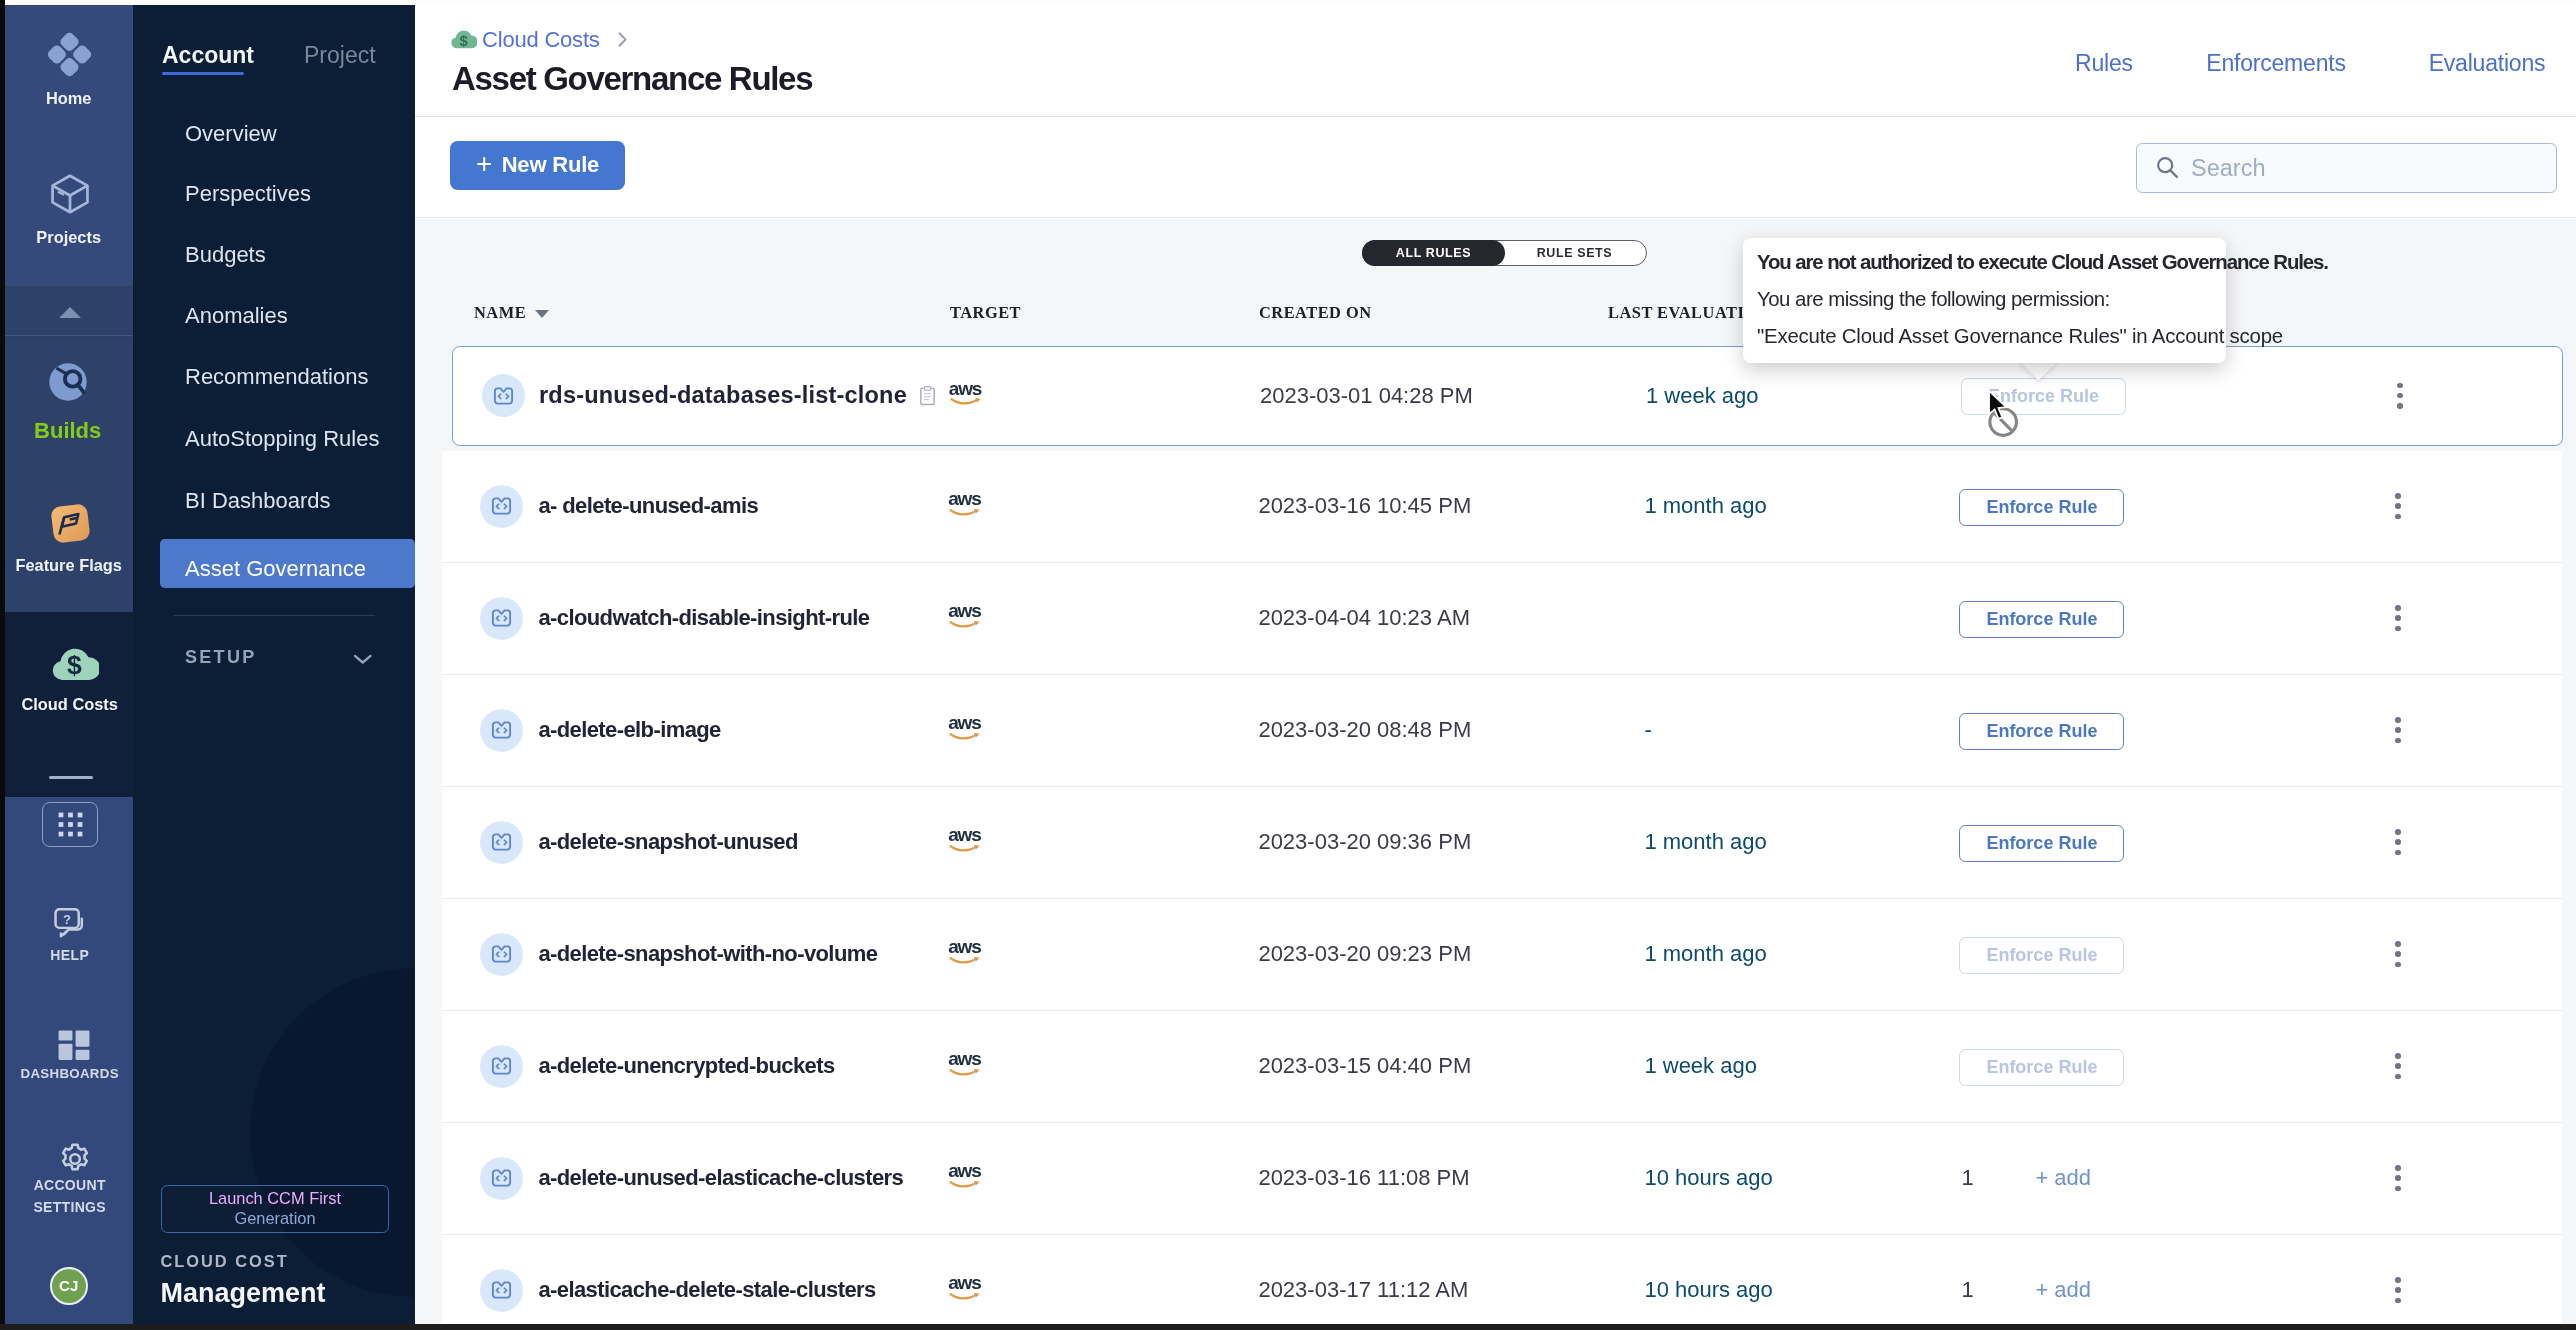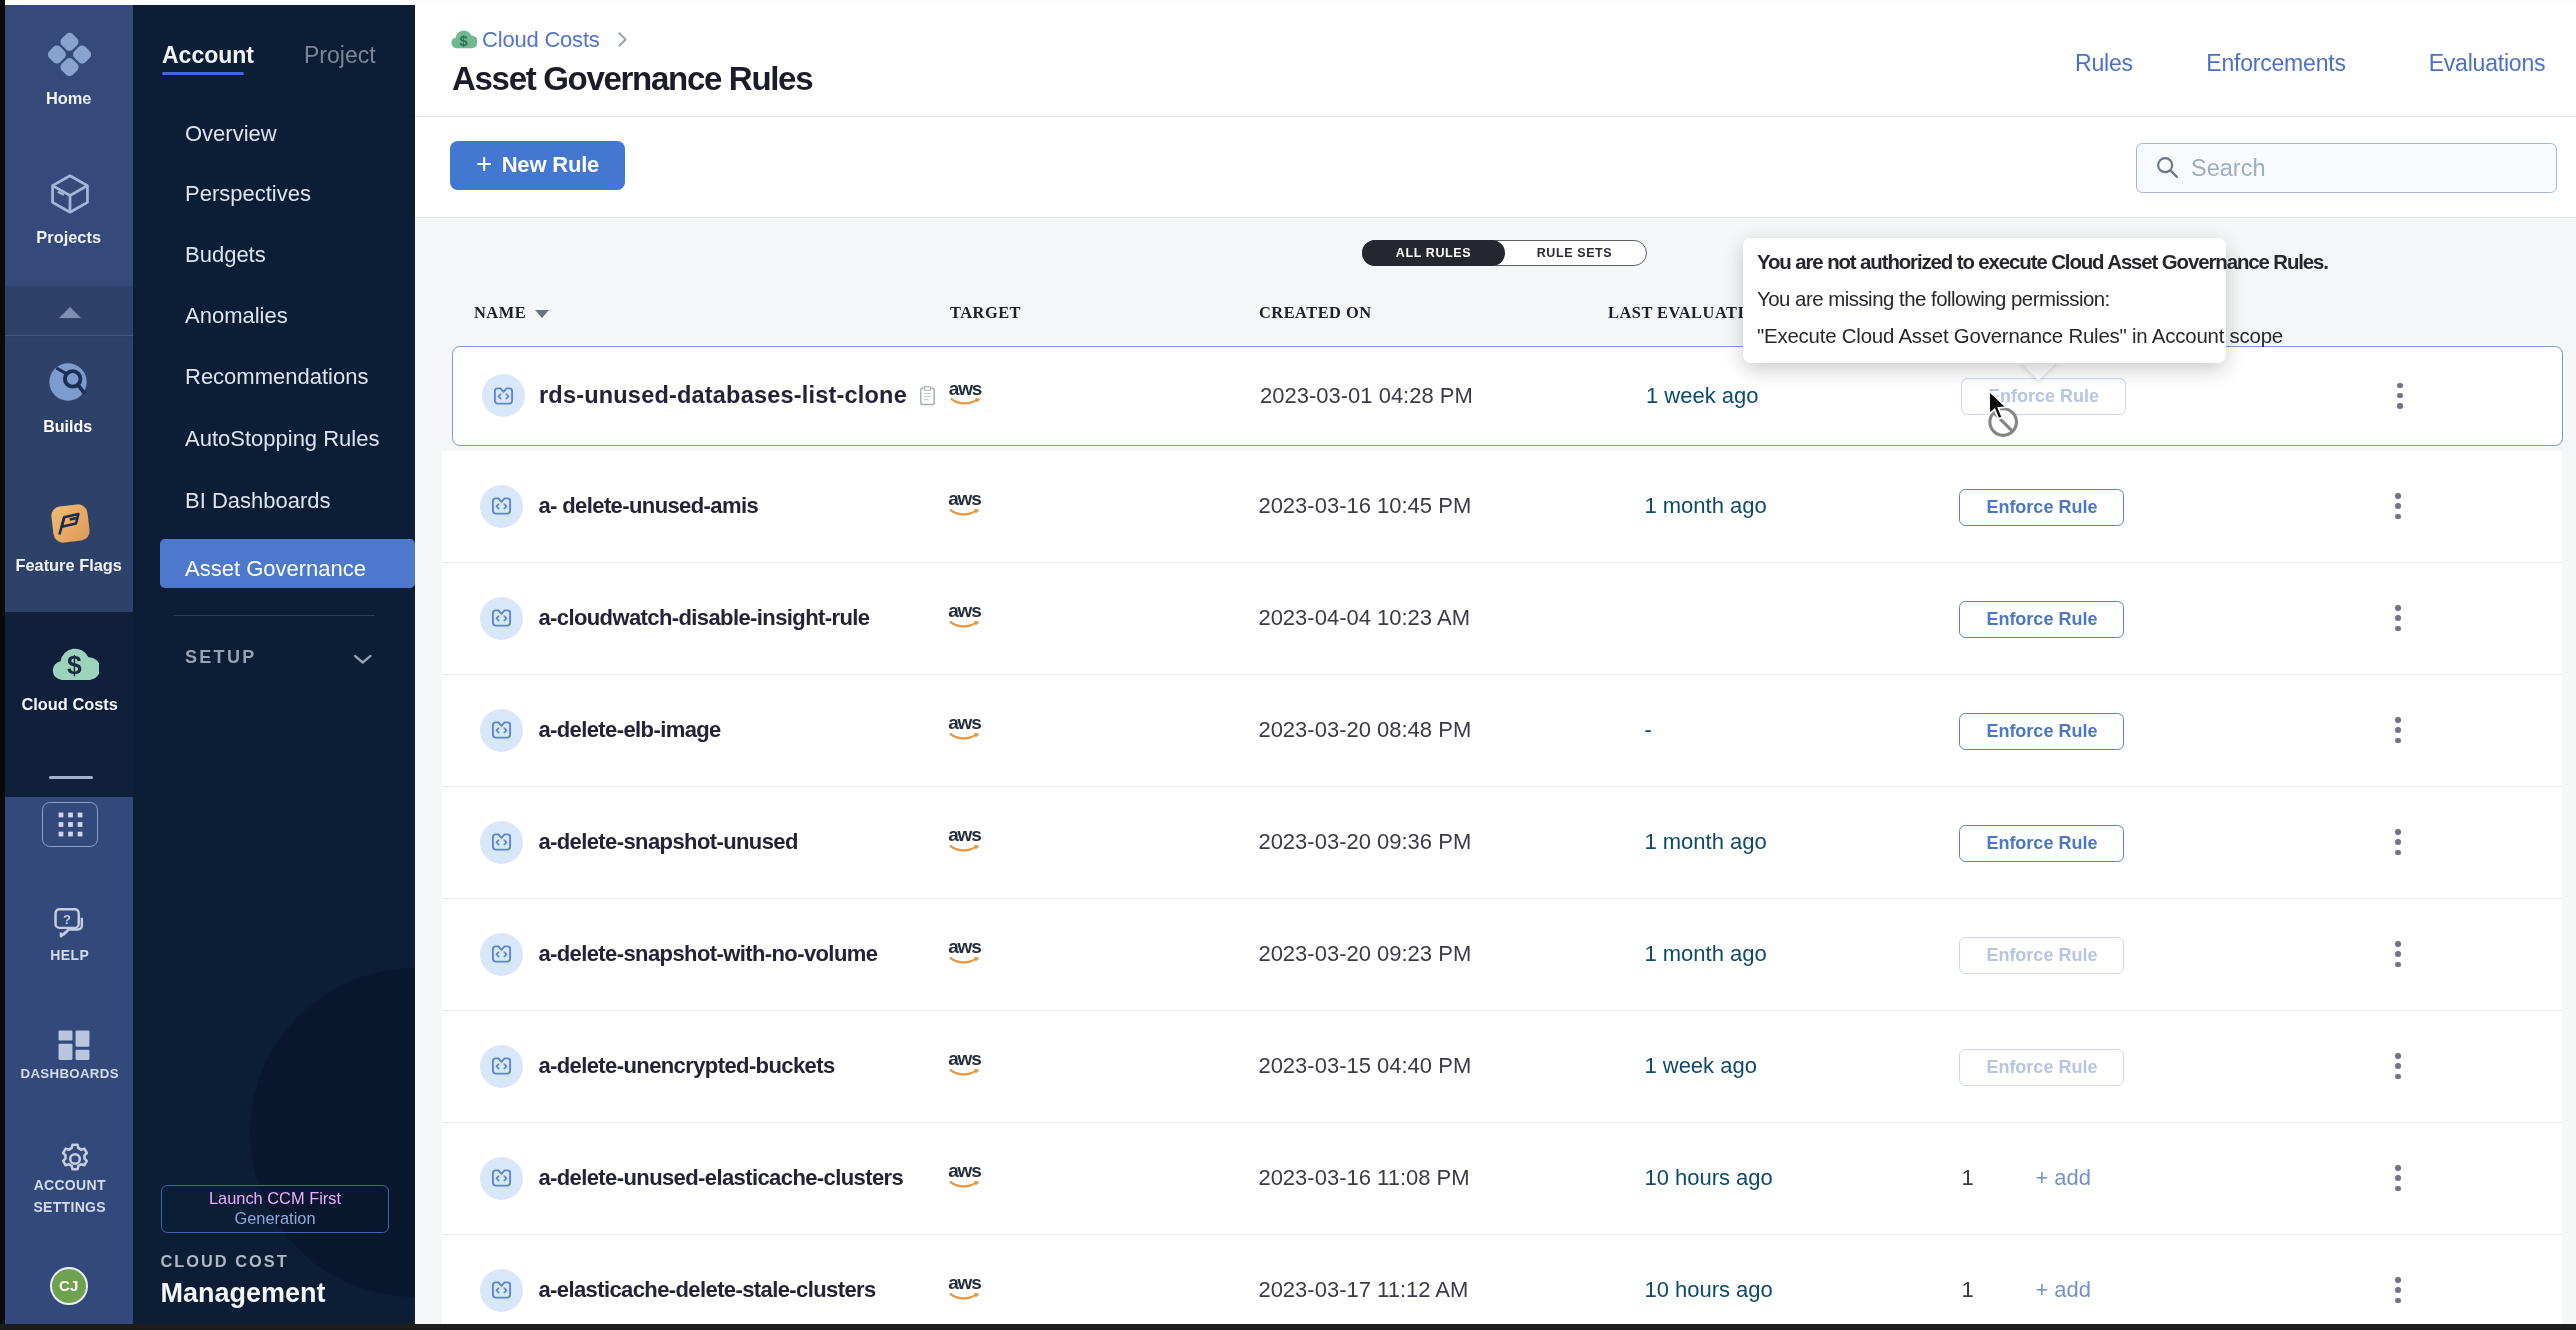--- a/index.html
+++ b/index.html
@@ -57,21 +57,21 @@
   <div class="lbl" style="left:64px;top:223px;font-size:16.4px;font-weight:700;color:#eef2f9;">Projects</div>
 
   <div class="abs" style="left:54px;top:302px;width:0;height:0;border-left:11px solid transparent;border-right:11px solid transparent;border-bottom:11px solid #7d90b4;"></div>
 
   <svg class="abs" style="left:42px;top:356px;" width="42" height="42" viewBox="0 0 54 54">
     <circle cx="27" cy="27" r="24" fill="#7e9bcd"></circle>
     <circle cx="33" cy="23" r="10" fill="#7e9bcd" stroke="#1b2f55" stroke-width="5"></circle>
     <path d="M40 31 L47 40" stroke="#1b2f55" stroke-width="5" stroke-linecap="round"></path>
     <path d="M12 9 L24 16" stroke="#1b2f55" stroke-width="4"></path>
   </svg>
-  <div class="lbl" style="left:63px;top:413px;font-size:16px;font-weight:700;color:#ffffff;">Builds</div>
+  <div class="lbl" style="left:63px;top:413px;font-size:22px;font-weight:700;color:#84cc16;">Builds</div>
 
   <svg class="abs" style="left:45px;top:498px;" width="41" height="41" viewBox="0 0 52 52">
     <defs>
           <linearGradient id="ffg" x1="0" y1="0" x2="1" y2="1">
       <stop offset="0" stop-color="#f2bc74"></stop>
             <stop offset="1" stop-color="#dd9a58"></stop>
           </linearGradient>
         </defs>
     <rect x="3" y="3" width="46" height="46" rx="12" fill="url(#ffg)" transform="rotate(-7 26 26)"></rect>
     <g fill="none" stroke="#1d2c4c" stroke-width="3.2" stroke-linejoin="round">

